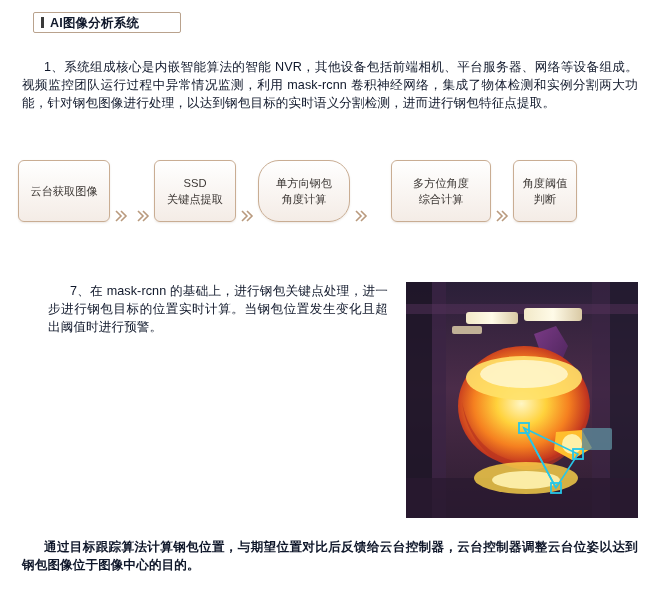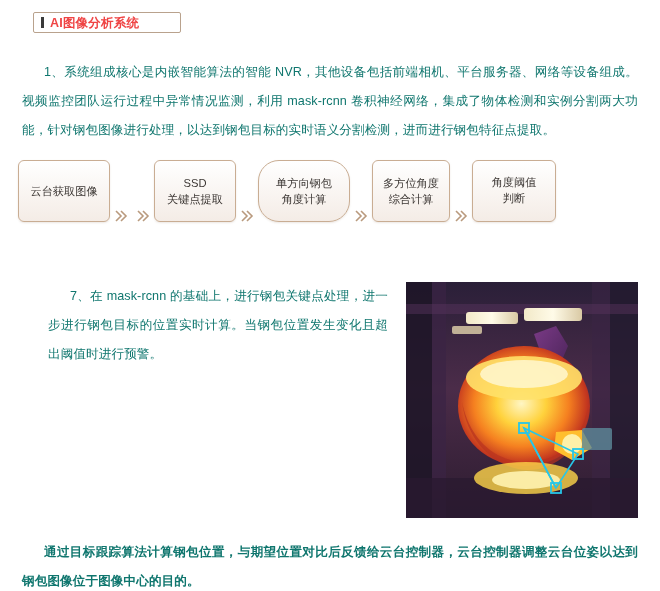--- a/index.html
+++ b/index.html
@@ -41,31 +41,31 @@
     width: 3px;
     height: 11px;
     background: #3a3a3a;
   }
   .heading-text {
     position: absolute;
     left: 17px;
     top: 3px;
     font-size: 12.5px;
     font-weight: bold;
-    color: #ef4444;
+    color: #0f172a;
     letter-spacing: 0.2px;
     white-space: nowrap;
   }
 
   
   .para {
     position: absolute;
     font-size: 12.6px;
-    line-height: 29px;
-    color: #0f766e;
+    line-height: 18px;
+    color: #0f172a;
     text-align: justify;
     letter-spacing: 0.1px;
   }
   #para1 {
     left: 22px;
     top: 58px;
     width: 616px;
     text-indent: 22px;
   }
   #para2 {
@@ -106,22 +106,22 @@
     font-size: 11.2px;
     line-height: 16px;
     color: #3c3734;
     padding: 0 4px;
     box-sizing: border-box;
   }
   .n0 { width: 92px; }
   .n1 { width: 92px; }
   .n2 { width: 82px; margin-top: 47px; }
   .n3 { width: 92px; border-radius: 21px; }
-  .n4 { width: 78px; }
-  .n5 { width: 84px; font-family: Liberation Mono, monospace; }
+  .n4 { width: 100px; margin-left: 19px; }
+  .n5 { width: 64px; }
 
   .flow-arrow {
     flex: 0 0 auto;
     width: 22px;
     display: flex;
     align-items: center;
     justify-content: center;
     color: #a9907a;
     font-size: 12px;
     line-height: 1;

